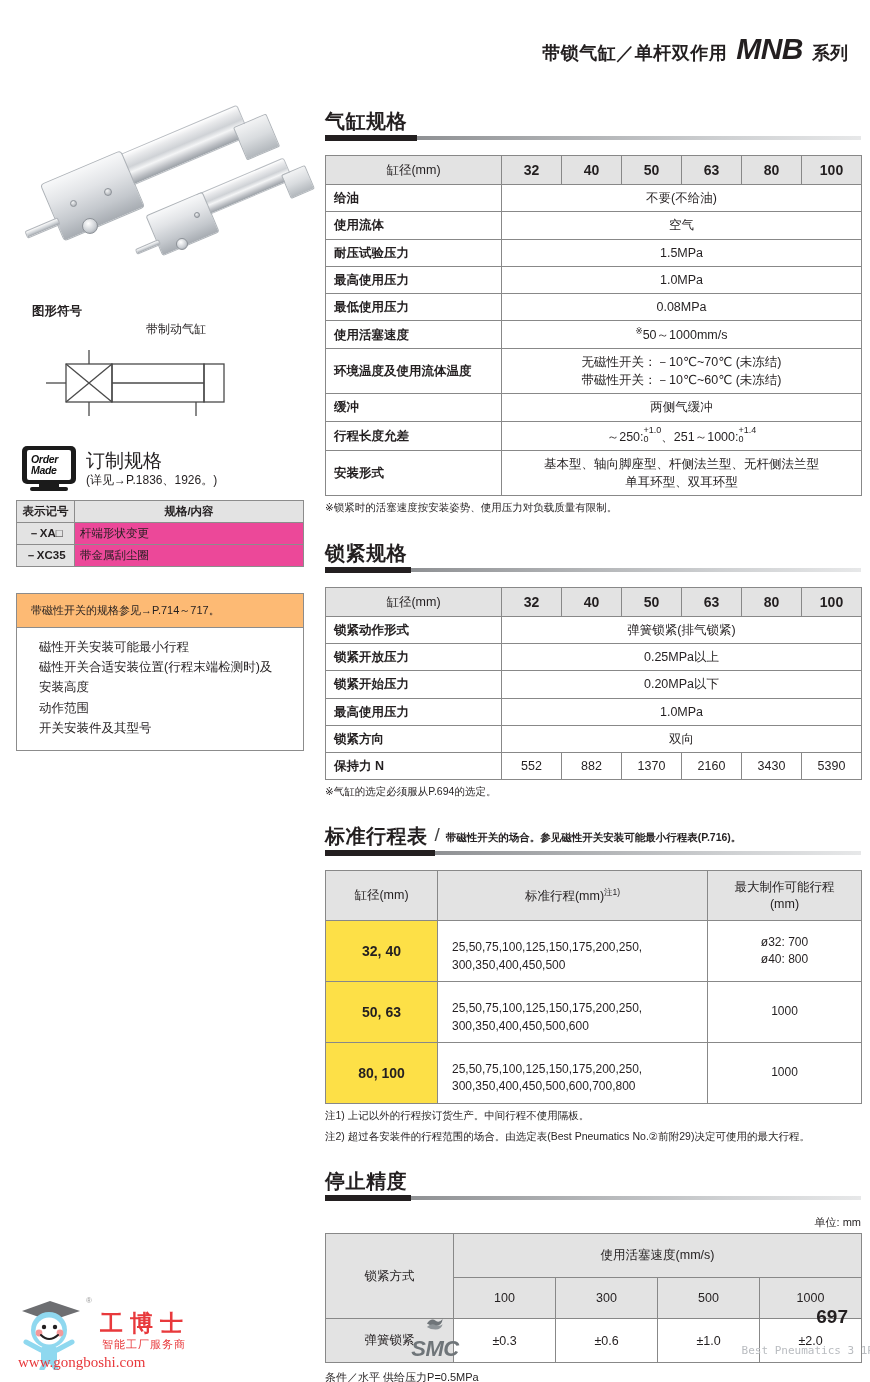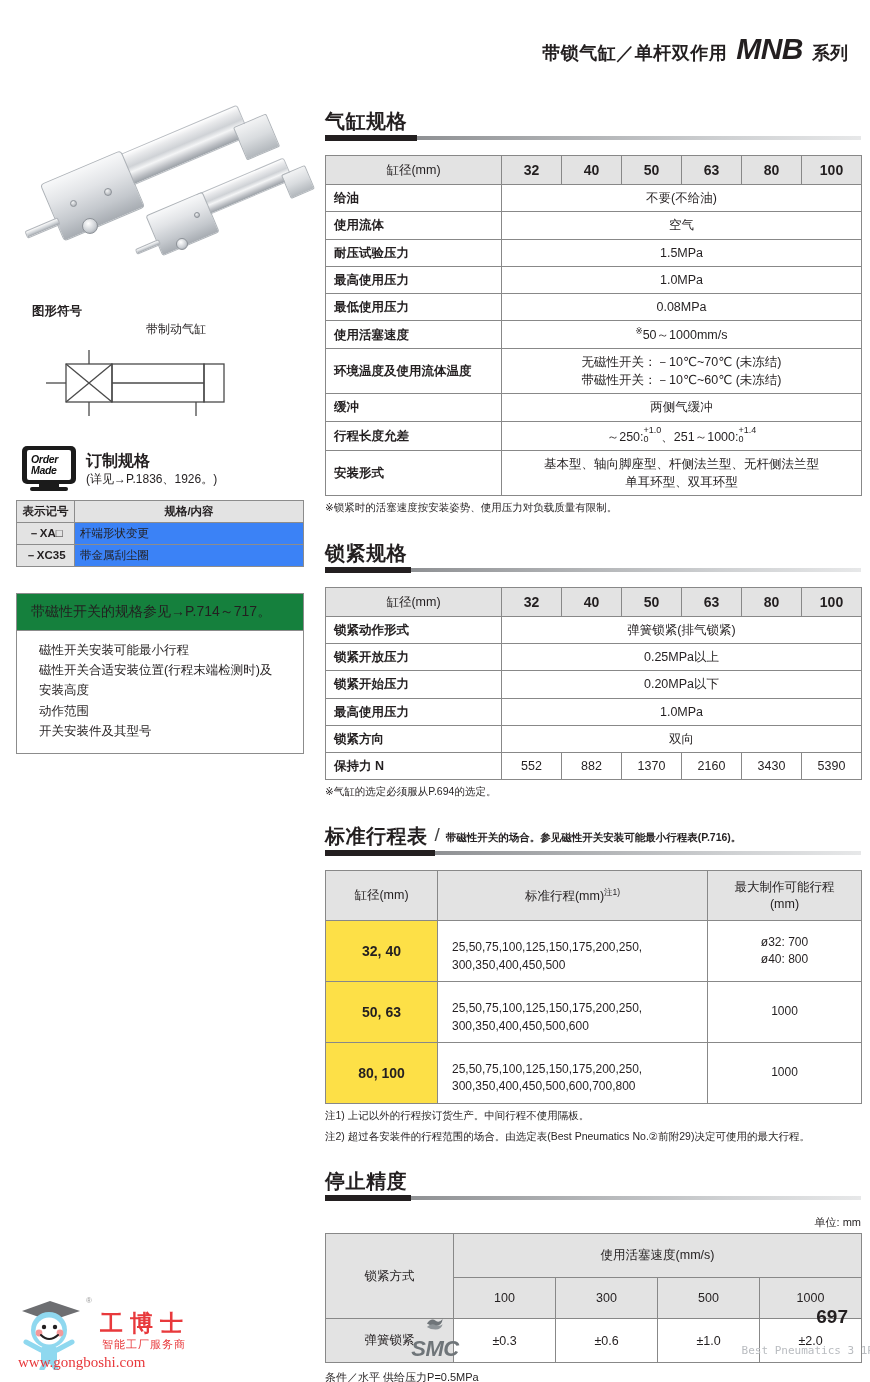--- a/index.html
+++ b/index.html
@@ -86,39 +86,39 @@
   .om-screen span{
     font-size:10.5px; font-weight:800; font-style:italic;
     line-height:1.02; color:#111; letter-spacing:-.3px;
   }
   .om-stand{
     position:absolute; left:17px; top:38px; width:20px; height:4px; background:#1b1b1b;
   }
   .om-base{
     position:absolute; left:8px; top:41px; width:38px; height:4px; background:#1b1b1b; border-radius:2px;
   }
-  .om-text .om-t1{ font-size:16px; font-weight:700; line-height:1.2; }
+  .om-text .om-t1{ font-size:19px; font-weight:400; line-height:1.2; }
   .om-text .om-t2{ font-size:12px; line-height:1.35; }
 
   
   .om-table{ margin:8px 0 0 8px; width:288px; border-collapse:collapse; }
   .om-table th, .om-table td{
     border:1px solid #8c8c8c; font-size:11.5px; padding:3px 5px; line-height:1.3;
   }
   .om-table th{ background:#e3e3e3; font-weight:700; text-align:center; }
   .om-table td.code{
     background:#e3e3e3; font-weight:800; text-align:center; width:58px; white-space:nowrap;
   }
-  .om-table td.desc{ background:#3b82f6; text-align:left; }
+  .om-table td.desc{ background:#ec4899; text-align:left; }
 
   
   .ms-box{ margin:26px 0 0 8px; width:288px; border:1px solid #8c8c8c; }
   .ms-head{
-    background:#15803d; border-bottom:1px solid #8c8c8c;
-    font-size:14px; padding:9px 18px 9px 14px;
+    background:#fdba74; border-bottom:1px solid #8c8c8c;
+    font-size:11px; padding:9px 18px 9px 14px;
   }
   .ms-body{ background:#fff; padding:9px 10px 12px 22px; }
   .ms-body div{ font-size:12.5px; line-height:1.62; }
 
   
   .right-col{ position:absolute; left:325px; top:110px; width:536px; }
 
   .sec{ margin-bottom:0; }
   .sec-head{ position:relative; margin-bottom:14px; }
   .sec-title-row{ display:flex; align-items:flex-end; gap:4px; }

